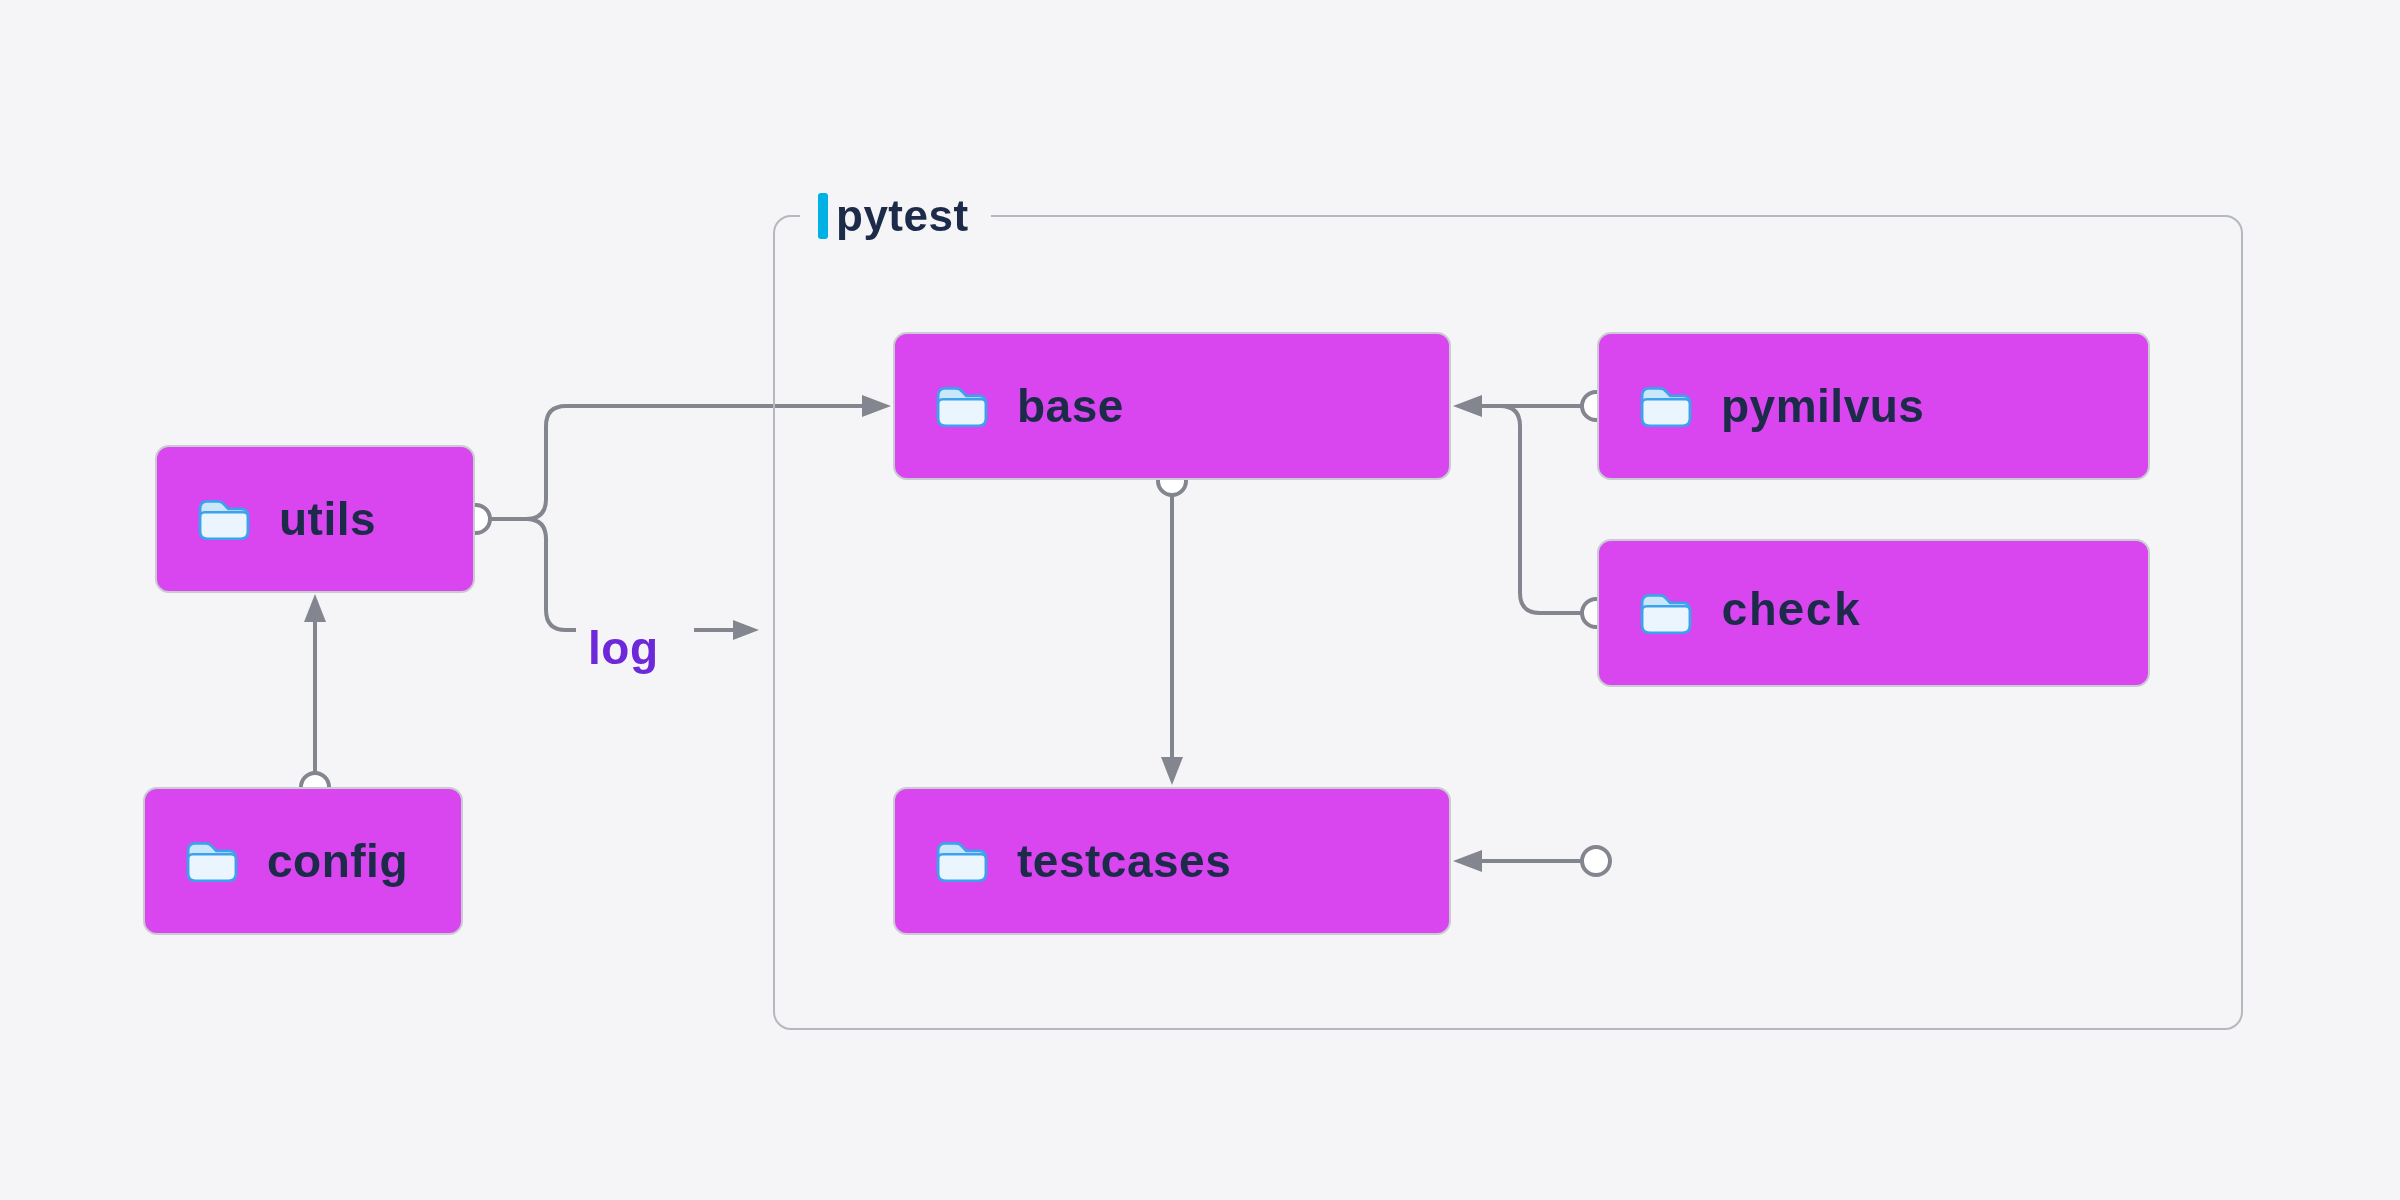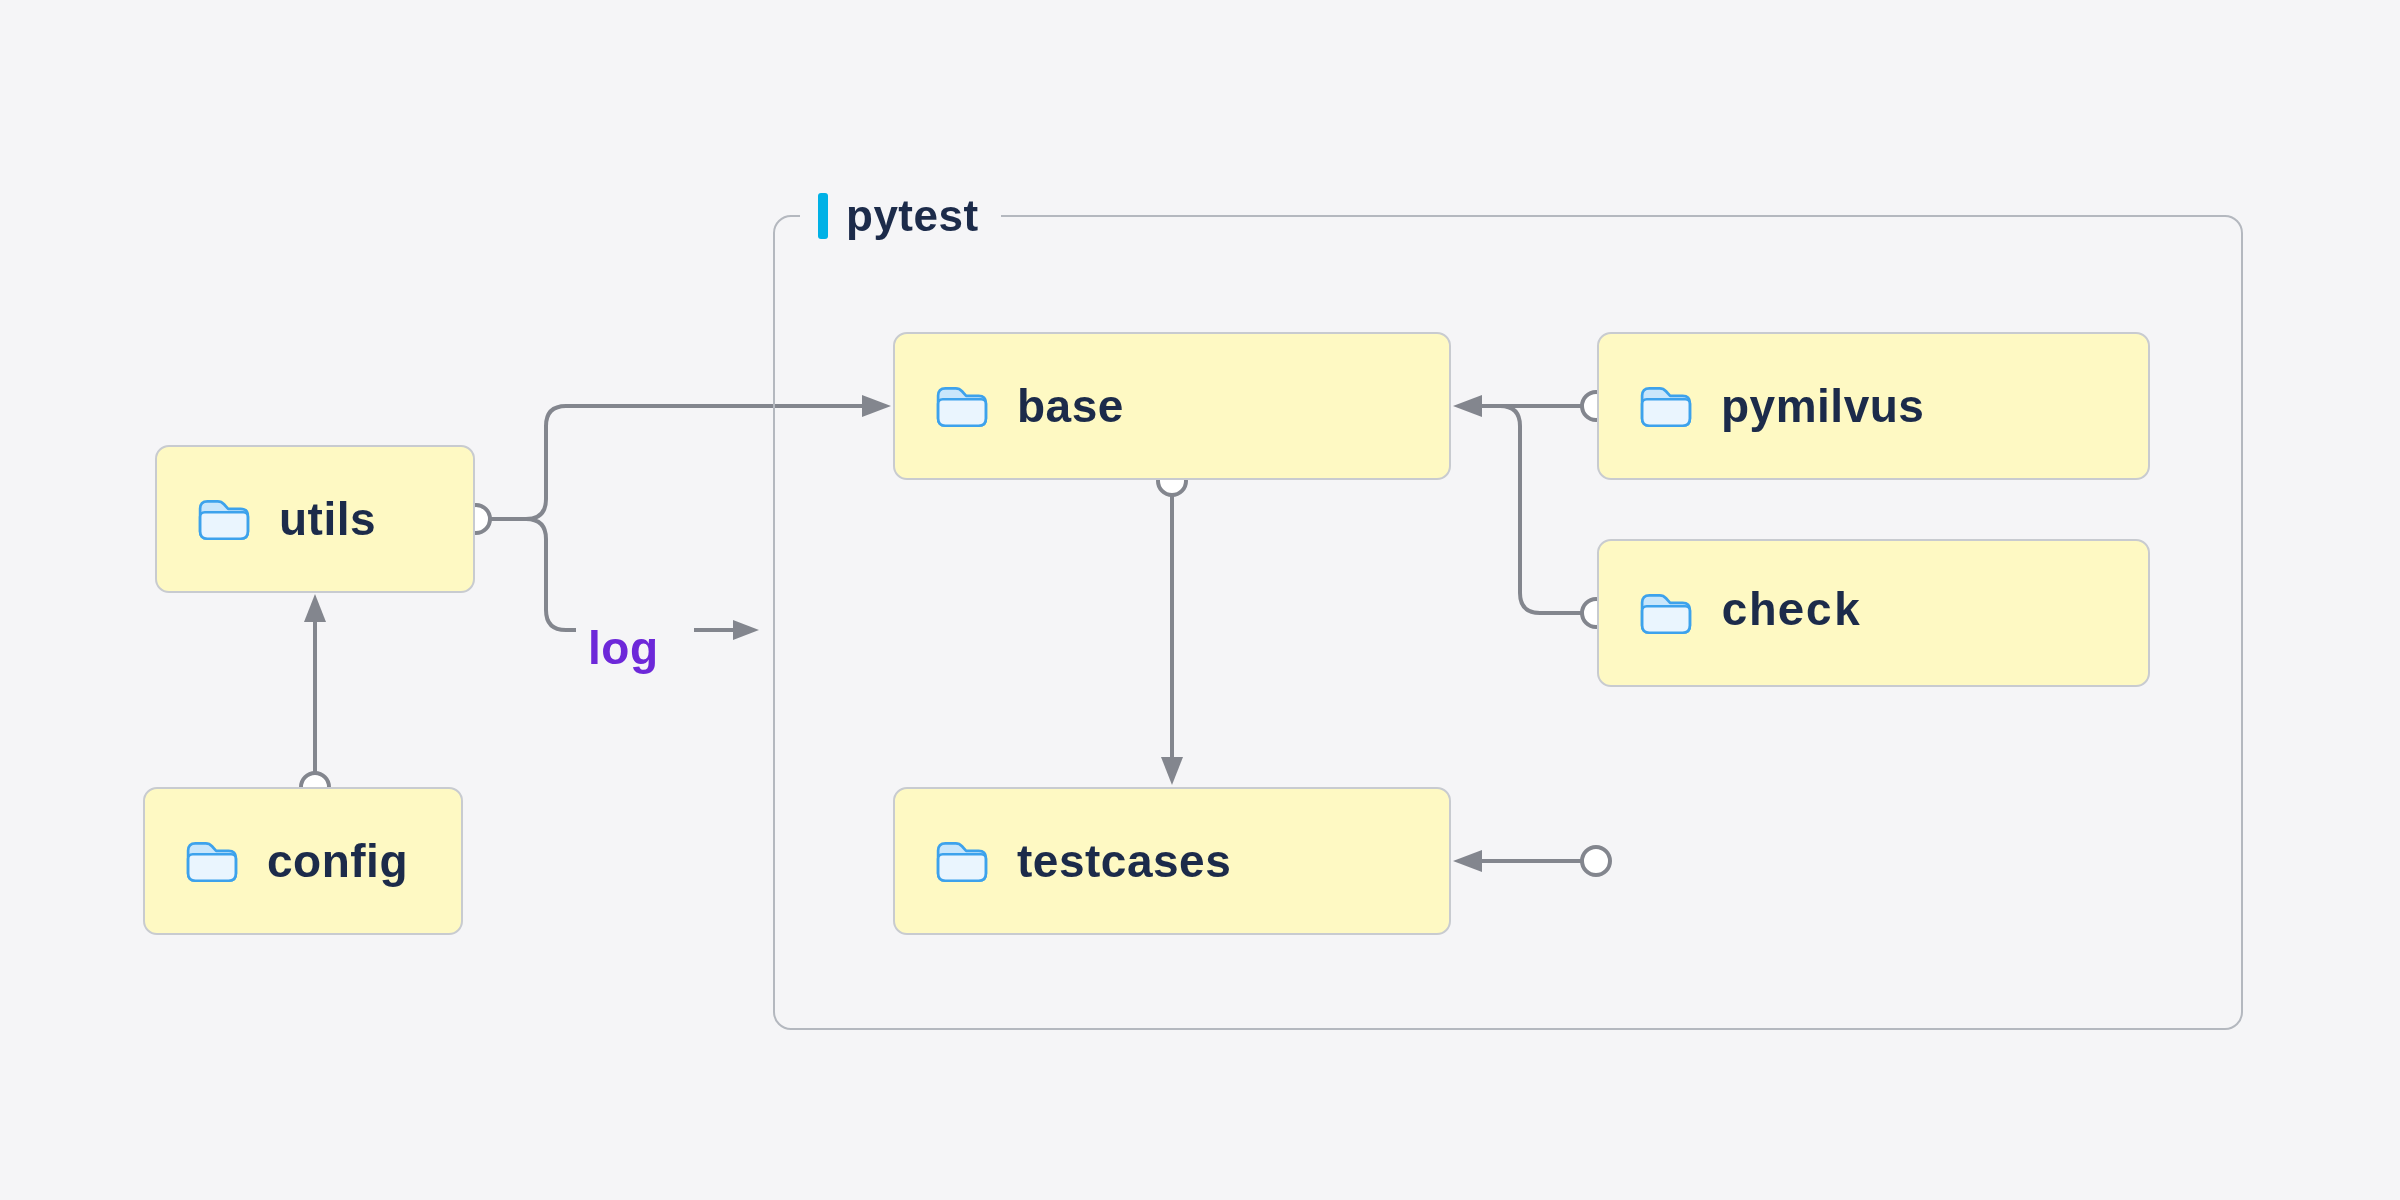--- a/index.html
+++ b/index.html
@@ -39,21 +39,21 @@
     border-radius: 18px;
     box-sizing: border-box;
     background: transparent;
   }
   .group-label {
     position: absolute;
     left: 800px; top: 189px;
     height: 54px;
     display: flex;
     align-items: center;
-    gap: 18px;
+    gap: 8px;
     background: #f5f5f7;
     padding: 0 22px 0 18px;
     z-index: 2;
     justify-content: center;
   }
   .accent-bar {
     display: inline-block;
     width: 10px;
     height: 46px;
     background: #00b1e6;
@@ -66,21 +66,21 @@
     letter-spacing: 0.5px;
   }
   .node {
     position: absolute;
     height: 148px;
     display: flex;
     align-items: center;
     gap: 28px;
     padding-left: 40px;
     box-sizing: border-box;
-    background: #fef9c3;
+    background: #d946ef;
     border: 2px solid #c8cbd0;
     border-radius: 14px;
     z-index: 1;
   }
   .node-label {
     font-size: 46px;
     font-weight: 600;
     color: #1c2b4a;
     letter-spacing: 0.5px;
   }

